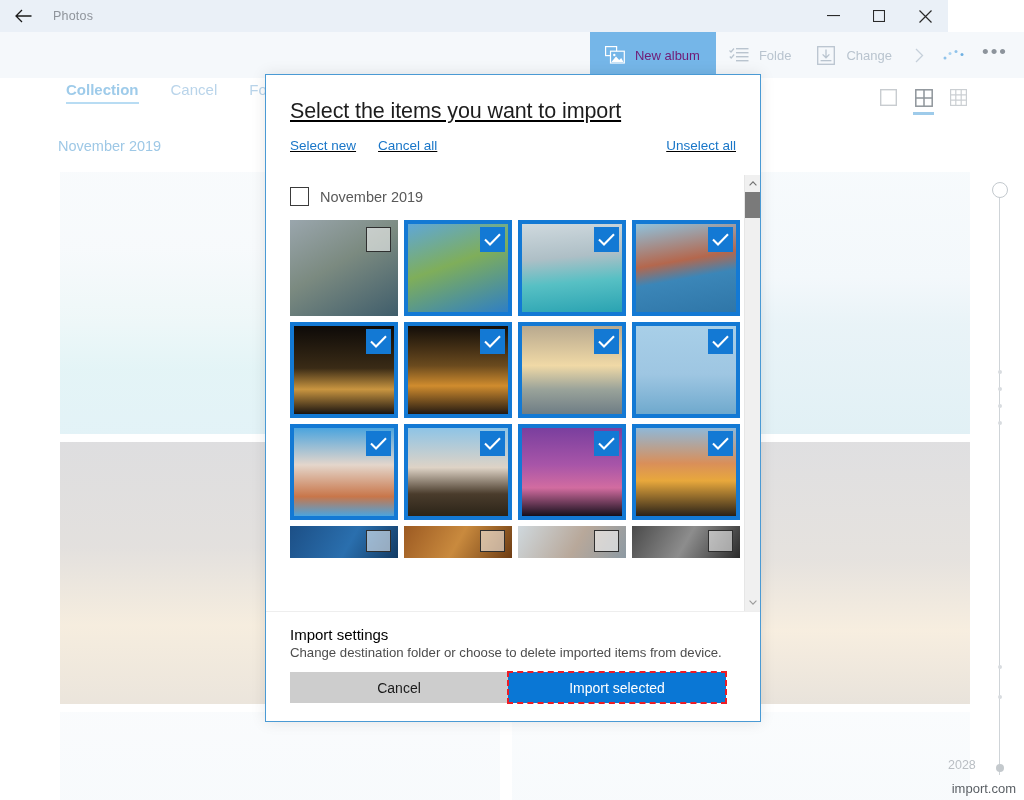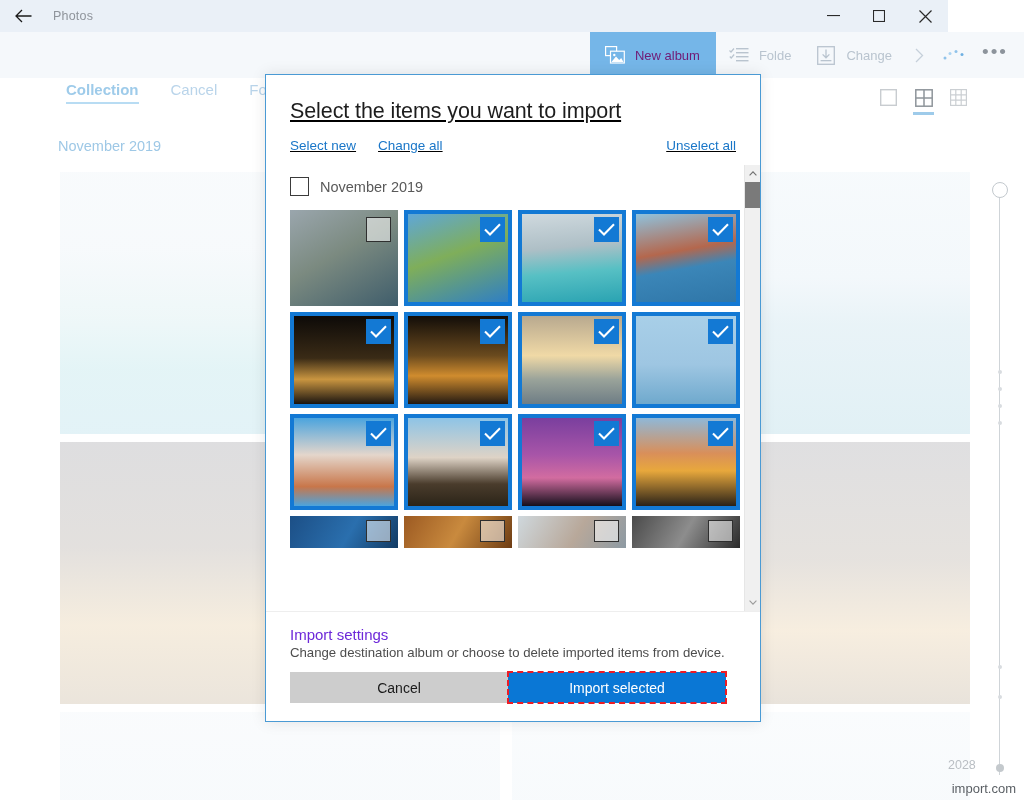--- a/index.html
+++ b/index.html
@@ -203,21 +203,21 @@
     margin: 0 0 14px 0;
     letter-spacing: -0.1px;
   }
   .dlg-count {
     font-size: 13.5px; color: #2b2b2b;
     margin-bottom: 13px;
   }
   .dlg-links {
     display: flex; align-items: flex-start;
     font-size: 13.5px;
-    margin-bottom: 12px;
+    margin-bottom: 22px;
   }
   .dlg-link { color: #1976c8; margin-right: 22px; }
   .dlg-link.right { margin-right: 0; margin-left: auto; }
 
   .dlg-body {
     flex: 1;
     position: relative;
     display: flex;
     overflow: hidden;
     padding-left: 24px;
@@ -293,21 +293,21 @@
     width: 16px; height: 26px;
     background: #7a7a7a;
   }
 
   
   .dlg-foot {
     padding: 14px 24px 18px 24px;
     border-top: 1px solid #eeeeee;
   }
   .settings-link {
-    font-size: 15px; color: #6d28d9;
+    font-size: 15px; color: #000000;
     margin-bottom: 2px;
   }
   .settings-desc {
     font-size: 13.2px; color: #4d4d4d;
     margin-bottom: 12px;
   }
   .btn-row { display: flex; gap: 0; }
   .btn {
     height: 31px;
     display: flex; align-items: center; justify-content: center;
@@ -471,21 +471,21 @@
   </div>
 
   <div class="watermark">import.com</div>
 
   <div class="dialog">
 
     <div class="dlg-head">
       <div class="dlg-title">Select the items you want to import</div>
       <div class="dlg-links">
         <span class="dlg-link">Select new</span>
-        <span class="dlg-link">Change all</span>
+        <span class="dlg-link">Cancel all</span>
         <span class="dlg-link right">Unselect all</span>
       </div>
     </div>
 
     <div class="dlg-body">
       <div class="dlg-scrollarea">
 
         <div class="group-head">
           <span class="cb-empty"></span>
           <span class="group-name">November 2019</span>
@@ -624,21 +624,21 @@
         <div class="sb-arrow">
           <svg width="8" height="5" viewBox="0 0 8 5">
               <path d="M0.6 0.6 L4 4.1 L7.4 0.6" fill="none" stroke="#9a9a9a" stroke-width="1.1"></path>
             </svg>
         </div>
       </div>
     </div>
 
     <div class="dlg-foot">
       <div class="settings-link">Import settings</div>
-      <div class="settings-desc">Change destination album or choose to delete imported items from device.</div>
+      <div class="settings-desc">Change destination folder or choose to delete imported items from device.</div>
       <div class="btn-row">
         <div class="btn secondary">Cancel</div>
         <div class="btn primary">Import selected</div>
       </div>
     </div>
 
   </div>
 
 </div>
 

